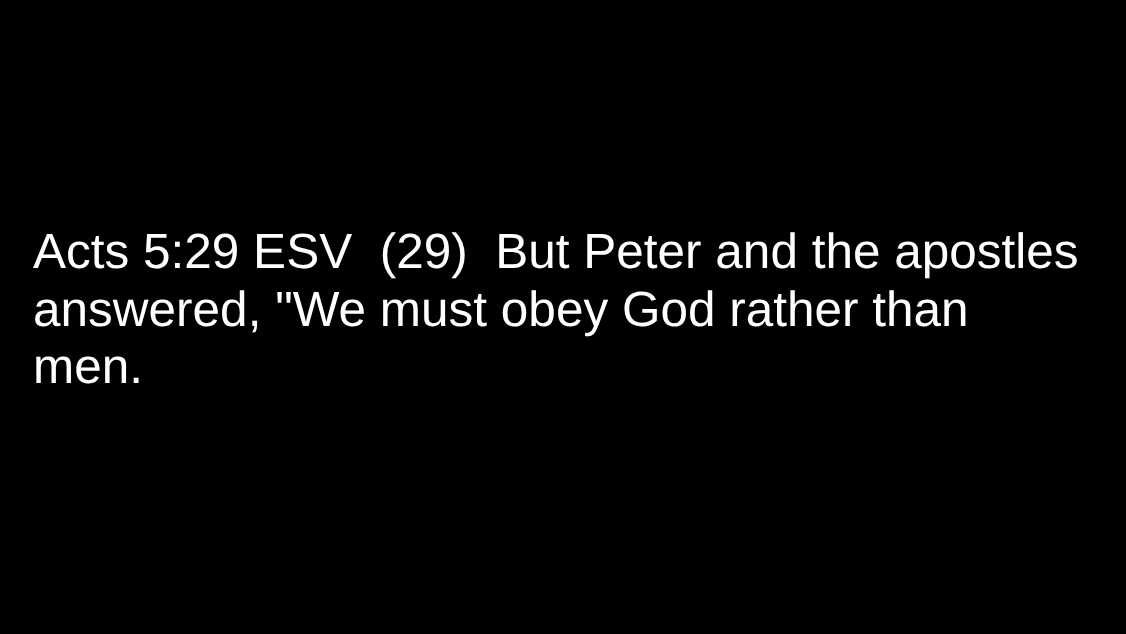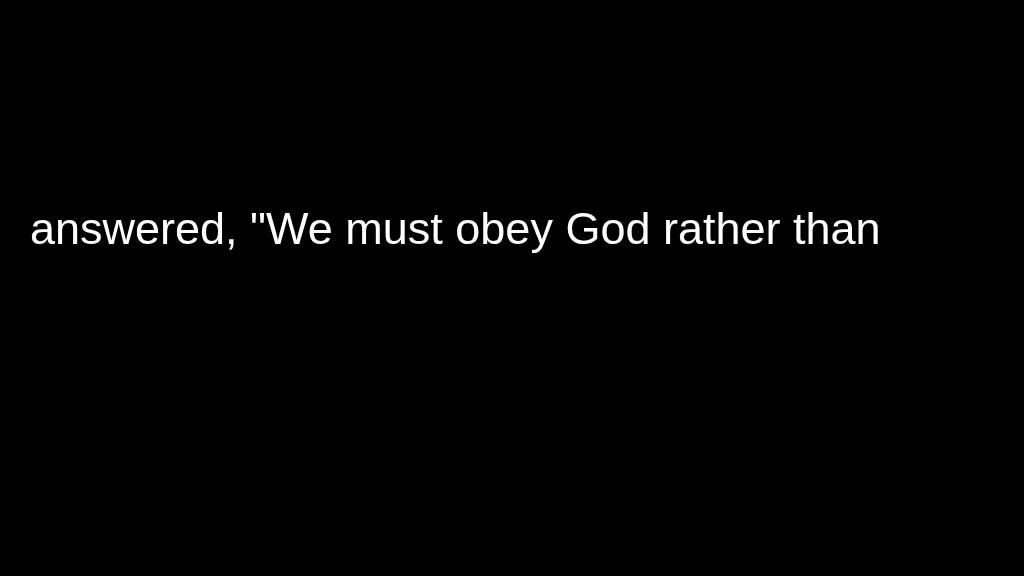--- a/index.html
+++ b/index.html
@@ -44,16 +44,18 @@
     padding: 0;
     -webkit-font-smoothing: antialiased;
   }
 </style>
 </head>
 <body>
 
 <div id="slide">
 
   <div id="verse-block">
+    <p class="verse-line">Acts 5:29 ESV  (29)  But Peter and the apostles</p>
     <p class="verse-line">answered, "We must obey God rather than</p>
+    <p class="verse-line">men.</p>
   </div>
 
 </div>
 
 </body></html>

